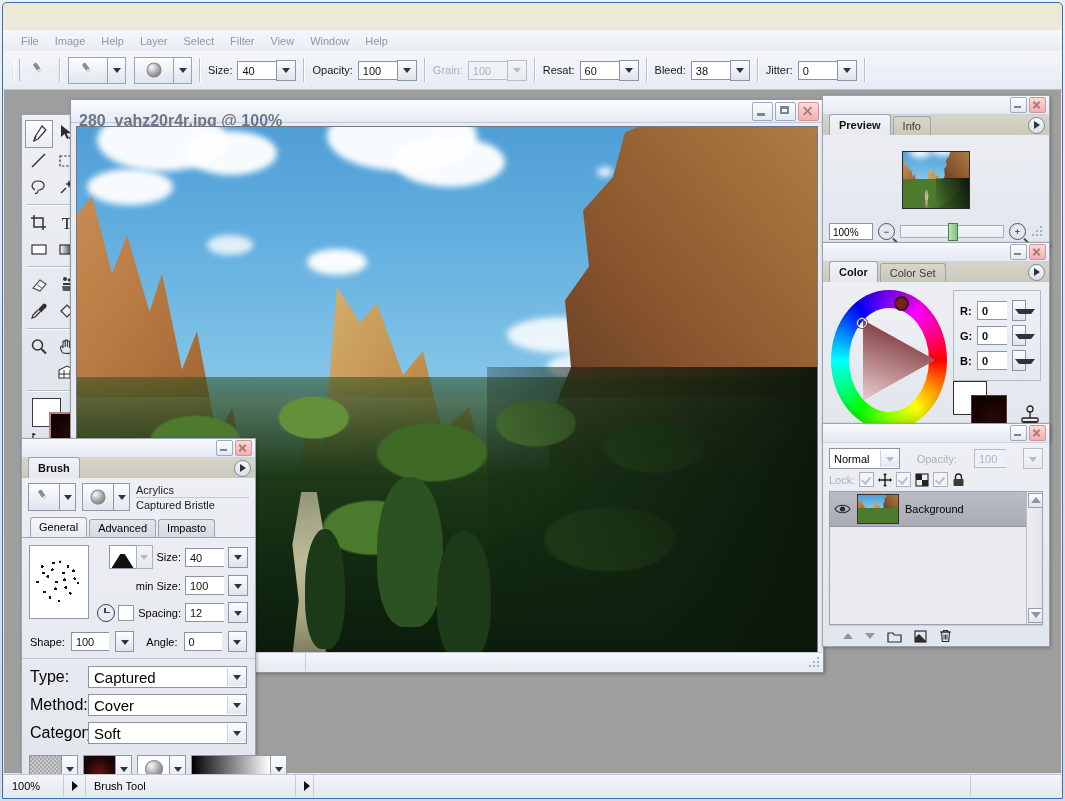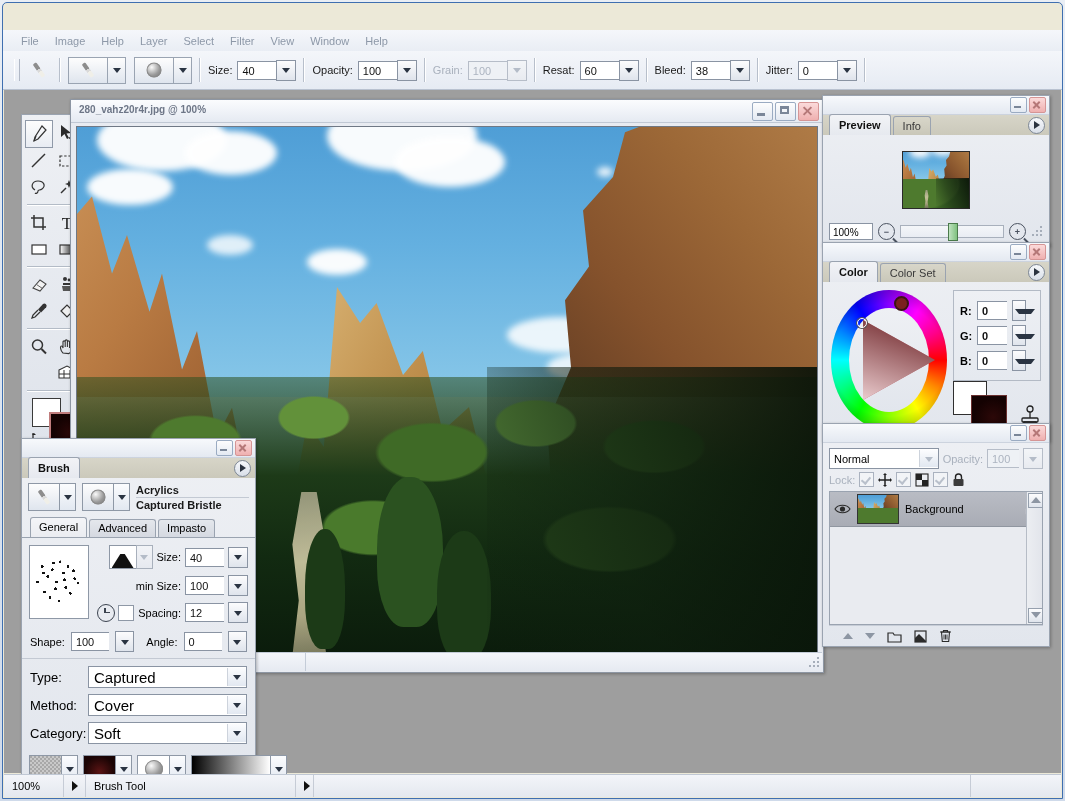--- a/index.html
+++ b/index.html
@@ -96,21 +96,21 @@
   .tex{width:32px;height:26px;border:1px solid #8e98a6;border-right:none;
     background:repeating-conic-gradient(#c9c9c9 0 25%,#a8a8a8 0 50%) 0 0/4px 4px;}
   .texar{width:16px;height:26px;border:1px solid #8e98a6;position:relative;
     background:linear-gradient(180deg,#fdfdfd,#e6ebf2);}
 
   
   .doc{position:absolute;left:66px;top:9px;width:752px;height:572px;
     border:1px solid #8d96a3;background:#e8ebf1;box-shadow:1px 1px 3px rgba(0,0,0,.3);}
   .doctitle{height:22px;background:linear-gradient(180deg,#fbfcfe,#e5eaf2);
     border-bottom:1px solid #c0c8d4;position:relative;}
-  .doctitle .t{position:absolute;left:8px;top:4px;font-size:10px;color:#6d7687;font-weight:bold;}
+  .doctitle .t{position:absolute;left:8px;top:12px;font-size:16px;color:#6d7687;font-weight:bold;}
   .docbtns{position:absolute;right:4px;top:2px;display:flex;gap:2px;}
   .dbtn{width:19px;height:17px;border:1px solid #9aabc2;border-radius:2px;
     background:linear-gradient(180deg,#fdfdfd,#e3e9f2);position:relative;}
   .dbtn.close{background:linear-gradient(180deg,#fbdada,#efb0b0);border-color:#d59595;}
   .dbtn.min i:after{content:"";position:absolute;left:4px;top:10px;width:8px;height:3px;background:#7a8698;}
   .dbtn.max i:after{content:"";position:absolute;left:4px;top:3px;width:9px;height:8px;
     border:2px solid #7a8698;border-top-width:3px;box-sizing:border-box;}
   .dbtn.close i:before,.dbtn.close i:after{content:"";position:absolute;left:3px;top:7px;
     width:11px;height:2px;background:#b57878;}
   .dbtn.close i:before{transform:rotate(45deg);} .dbtn.close i:after{transform:rotate(-45deg);}
@@ -233,21 +233,21 @@
   .rgbbox{border:1px solid #b3bac5;padding:5px 6px;background:linear-gradient(180deg,#eef0f4,#e5e9ef);}
   .rgbrow{display:flex;align-items:center;gap:5px;margin:4px 0;}
   .rgbrow span{width:12px;font-size:11px;font-weight:bold;}
   .cswatch{position:relative;width:60px;height:48px;}
   .cs-fg{position:absolute;left:0;top:0;width:32px;height:32px;background:#fff;border:1px solid #2f2f2f;}
   .cs-bg{position:absolute;left:18px;top:14px;width:34px;height:34px;
     background:radial-gradient(circle at 62% 62%,#2c0808,#140202 62%);border:1px solid #6a3030;}
   .picker{width:22px;height:24px;position:relative;}
 
   
-  .lrow{display:flex;align-items:center;gap:4px;margin-bottom:3px;}
+  .lrow{display:flex;align-items:center;gap:17px;margin-bottom:3px;}
   .blend{flex:1;height:19px;border:1px solid #8a94a3;background:#fff;display:flex;align-items:center;}
   .blend .v{flex:1;padding-left:4px;font-size:11px;}
   .lockrow{display:flex;align-items:center;gap:4px;margin-bottom:4px;}
   .cbx{width:13px;height:13px;border:1px solid #aab2bf;background:#f2f4f7;position:relative;}
   .cbx:after{content:"";position:absolute;left:3px;top:2px;width:4px;height:7px;
     border:2px solid #b9c0cb;border-top:none;border-left:none;transform:rotate(40deg);}
   .layerlist{height:132px;border:1px solid #9aa3b0;background:#e9ebf0;position:relative;overflow:hidden;}
   .layeritem{display:flex;align-items:center;gap:6px;height:34px;padding:0 4px;
     background:linear-gradient(180deg,#b9bcc4,#a9acb5);border-bottom:1px solid #9096a0;}
   .lthumb{width:40px;height:28px;border:1px solid #333;overflow:hidden;position:relative;}
@@ -258,21 +258,21 @@
   .vsb.bot{position:absolute;bottom:0;}
   .lfoot{height:20px;display:flex;align-items:center;gap:12px;padding-left:14px;
     border-top:1px solid #c6ccd6;}
 
   .arrow-up{width:0;height:0;border-left:5px solid transparent;border-right:5px solid transparent;border-bottom:6px solid #8d96a3;}
   .arrow-dn{width:0;height:0;border-left:5px solid transparent;border-right:5px solid transparent;border-top:6px solid #8d96a3;}
 
   
   .brushpanel{position:absolute;left:17px;top:348px;width:233px;}
   .bhead{display:flex;align-items:center;gap:6px;padding:5px 6px 2px;}
-  .btexts{display:flex;flex-direction:column;justify-content:center;flex:1;font-weight:bold;}
+  .btexts{display:flex;flex-direction:column;justify-content:center;flex:1;}
   .btexts .a{font-size:11px;color:#1a1a1a;border-bottom:1px solid #c3c9d3;padding-bottom:1px;}
   .btexts .b{font-size:11px;color:#1a1a1a;padding-top:1px;}
   .btabs{display:flex;align-items:flex-end;padding:4px 0 0 8px;border-bottom:1px solid #9aa3b0;}
   .btab{height:17px;line-height:17px;padding:0 8px;font-size:11px;border:1px solid #9aa3b0;
     border-bottom:none;border-radius:3px 3px 0 0;background:linear-gradient(180deg,#e4e7ec,#d5d9e1);margin-right:2px;}
   .btab.act{background:linear-gradient(180deg,#f4f5f8,#eaecf1);height:19px;line-height:19px;}
   .bgrid{display:flex;gap:8px;padding:7px 7px 4px;}
   .bprev{width:76px;height:72px;border:1px solid #8e98a6;background:#fff;position:relative;overflow:hidden;}
   .bdots{position:absolute;left:50%;top:50%;transform:translate(-50%,-50%);width:56px;height:56px;
     border-radius:50%;
@@ -306,21 +306,21 @@
     clip-path:polygon(0 100%,40% 0,60% 0,100% 100%);}
   .curvear{width:15px;height:22px;border:1px solid #a8b0bc;position:relative;
     background:linear-gradient(180deg,#f2f4f7,#e6e9ef);}
   .clockrow{display:flex;align-items:center;gap:3px;}
   .clock{width:16px;height:16px;border:1.6px solid #3b434f;border-radius:50%;position:relative;}
   .clock:before{content:"";position:absolute;left:6px;top:3px;width:1.6px;height:5px;background:#3b434f;}
   .clock:after{content:"";position:absolute;left:7px;top:7px;width:5px;height:1.6px;background:#3b434f;}
   .ckbox{width:14px;height:14px;border:1px solid #8e98a6;background:#fff;}
   .shaperow{display:flex;align-items:center;gap:6px;padding:4px 8px 6px;border-bottom:1px solid #c3c9d3;}
   .selrow{display:flex;align-items:center;gap:6px;padding:3px 8px;}
-  .selrow .cap{width:52px;font-size:13px;}
+  .selrow .cap{width:52px;font-size:16px;}
   .sel{flex:1;height:20px;border:1px solid #8a94a3;background:#fff;display:flex;align-items:center;}
   .sel .v{flex:1;padding-left:5px;font-size:15px;}
   .selar{width:18px;height:18px;border-left:1px solid #cdd3dc;position:relative;
     background:linear-gradient(180deg,#fbfcfe,#e2e8f1);}
   .matrow{display:flex;gap:5px;padding:6px 7px 7px;}
   .mat{display:flex;}
   .matface{height:26px;border:1px solid #8e98a6;border-right:none;}
   .matar{width:15px;height:26px;border:1px solid #8e98a6;position:relative;
     background:linear-gradient(180deg,#fbfcfe,#e2e8f1);}
 

